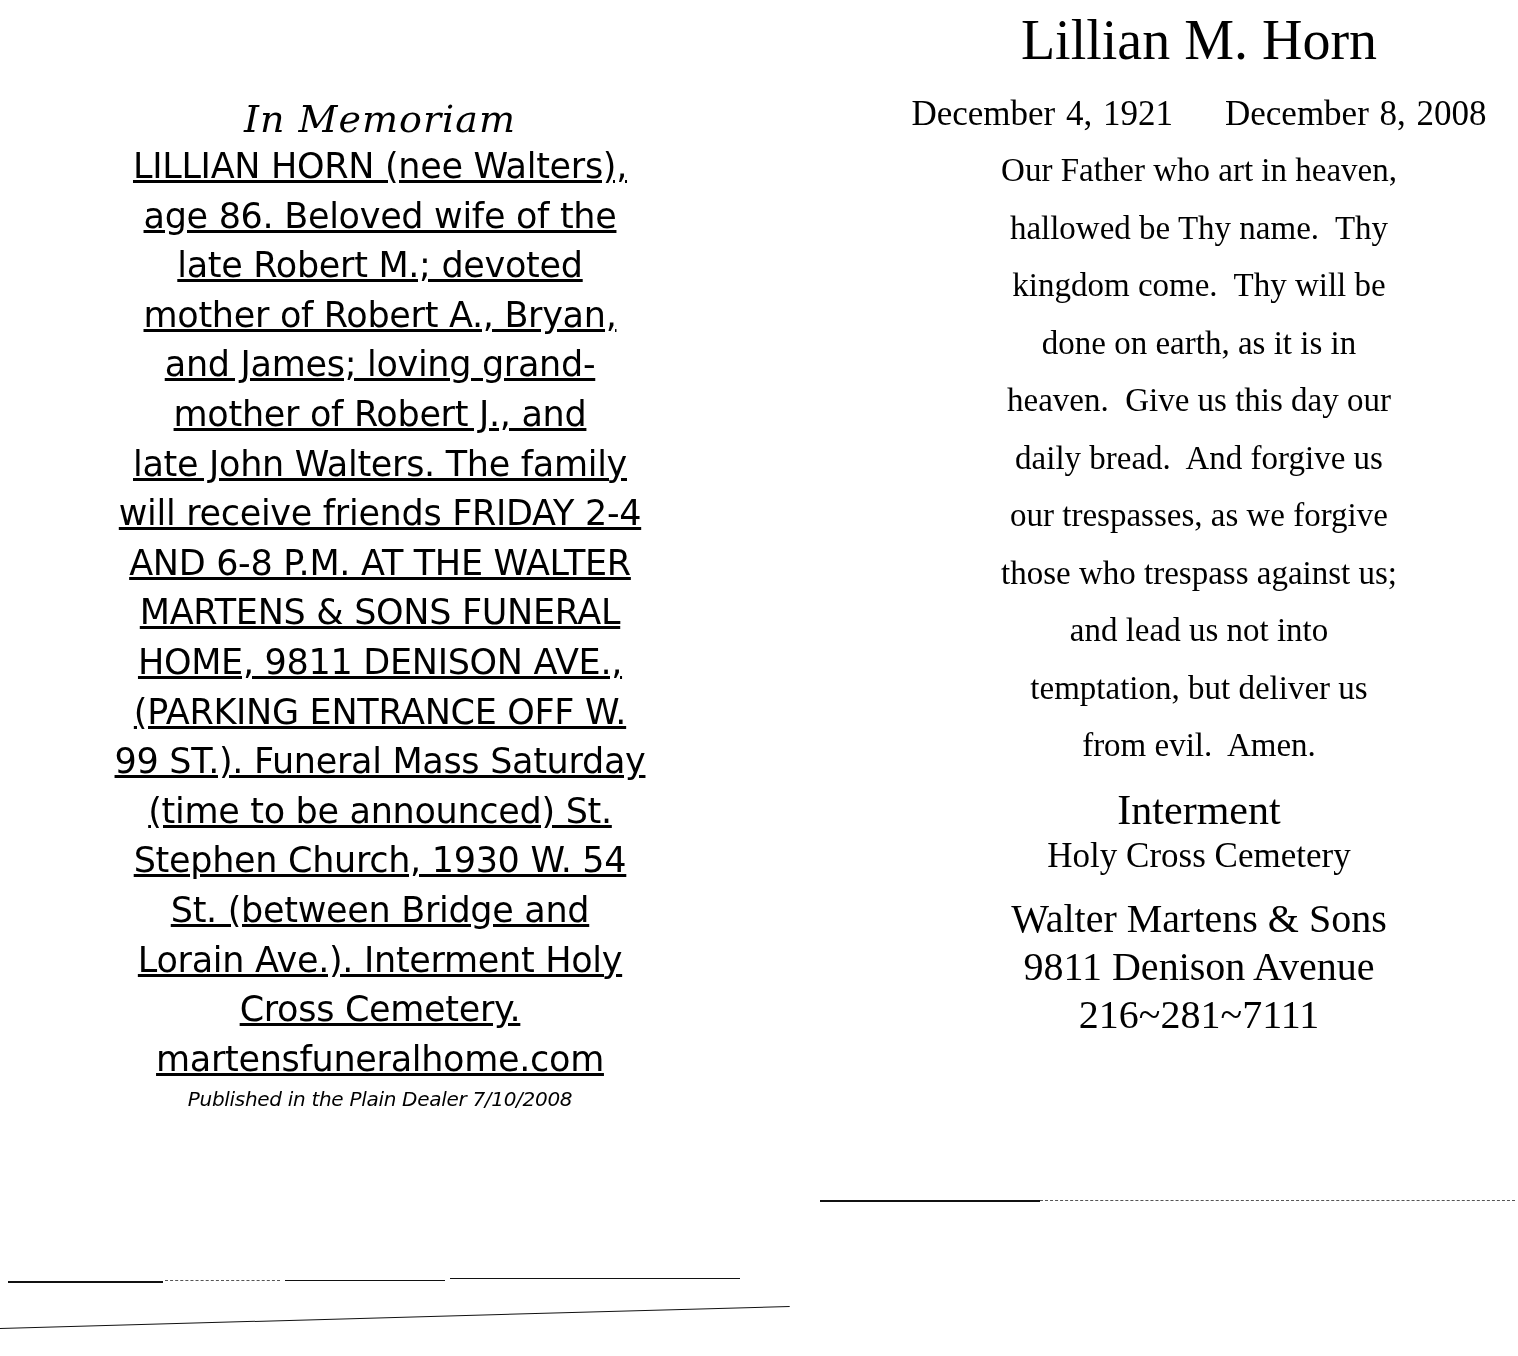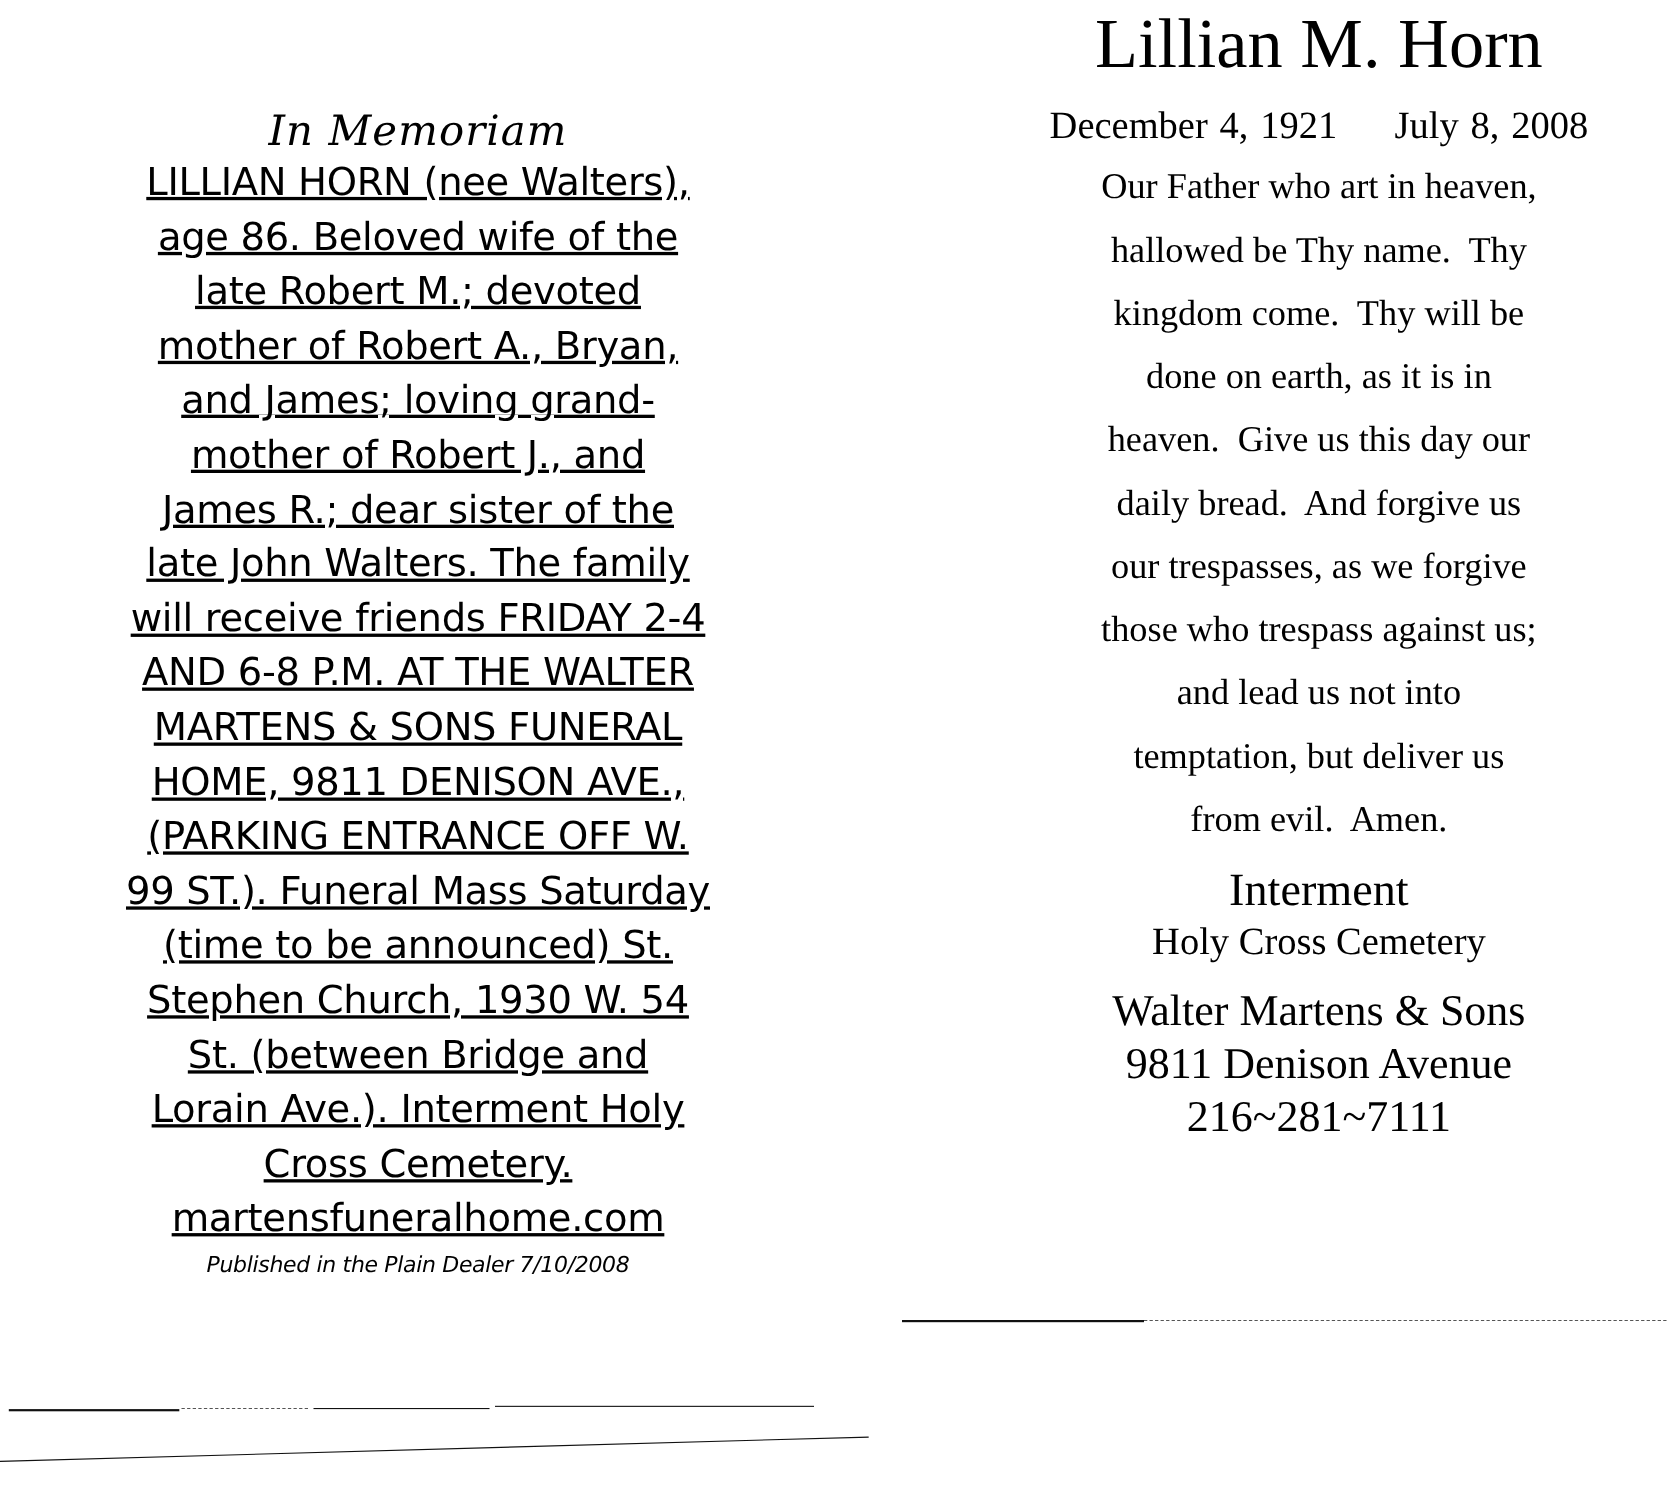--- a/index.html
+++ b/index.html
@@ -19,21 +19,21 @@
   }
   .obit-lines div { white-space: nowrap; }
   .published {
     font-family: "DejaVu Sans", sans-serif; font-style: italic; font-size: 20px;
     line-height: 30px; margin-top: 0px; letter-spacing: -0.3px;
   }
   .right-card {
     position: absolute; left: 880px; top: 10px; width: 638px; text-align: center;
     font-family: "Liberation Serif", serif;
   }
-  .card-name { font-size: 64px; line-height: 60px; margin: 0; font-weight: normal; }
+  .card-name { font-size: 56px; line-height: 60px; margin: 0; font-weight: normal; }
   .dates { font-size: 35px; line-height: 40px; margin-top: 24px; word-spacing: 2px; }
   .dates span.gap { display: inline-block; width: 52px; }
   .prayer { font-size: 33px; line-height: 57.5px; margin-top: 8px; }
   .prayer div { white-space: pre; }
   .interment-heading { font-size: 42px; line-height: 50px; margin-top: 10px; }
   .cemetery { font-size: 35px; line-height: 42px; }
   .plot { font-size: 35px; line-height: 44px; }
   .plot span.gap { display: inline-block; width: 40px; }
   .funeral-home { margin-top: 18px; font-size: 40px; line-height: 48px; }
   .rule { position: absolute; height: 0; border-top: 2px solid #111; transform-origin: left center; }
@@ -44,42 +44,41 @@
 
 <div class="left-card">
   <h2 class="memoriam-title">In Memoriam</h2>
   <div class="obit-lines">
     <div>LILLIAN HORN (nee Walters),</div>
     <div>age 86. Beloved wife of the</div>
     <div>late Robert M.; devoted</div>
     <div>mother of Robert A., Bryan,</div>
     <div>and James; loving grand-</div>
     <div>mother of Robert J., and</div>
-    <div>James R.; dear sister of the</div>
     <div>late John Walters. The family</div>
     <div>will receive friends FRIDAY 2-4</div>
     <div>AND 6-8 P.M. AT THE WALTER</div>
     <div>MARTENS &amp; SONS FUNERAL</div>
     <div>HOME, 9811 DENISON AVE.,</div>
     <div>(PARKING ENTRANCE OFF W.</div>
     <div>99 ST.). Funeral Mass Saturday</div>
     <div>(time to be announced) St.</div>
     <div>Stephen Church, 1930 W. 54</div>
     <div>St. (between Bridge and</div>
     <div>Lorain Ave.). Interment Holy</div>
     <div>Cross Cemetery.</div>
     <div>martensfuneralhome.com</div>
   </div>
   <div class="published">Published in the Plain Dealer 7/10/2008</div>
 </div>
 
 <div class="right-card">
   <h1 class="card-name">Lillian M. Horn</h1>
   <div class="dates">
-    <span>December 4, 1921</span><span class="gap"></span><span>July 8, 2008</span>
+    <span>December 4, 1921</span><span class="gap"></span><span>December 8, 2008</span>
   </div>
   <div class="prayer">
     <div>Our Father who art in heaven,</div>
     <div>hallowed be Thy name.  Thy</div>
     <div>kingdom come.  Thy will be</div>
     <div>done on earth, as it is in</div>
     <div>heaven.  Give us this day our</div>
     <div>daily bread.  And forgive us</div>
     <div>our trespasses, as we forgive</div>
     <div>those who trespass against us;</div>

